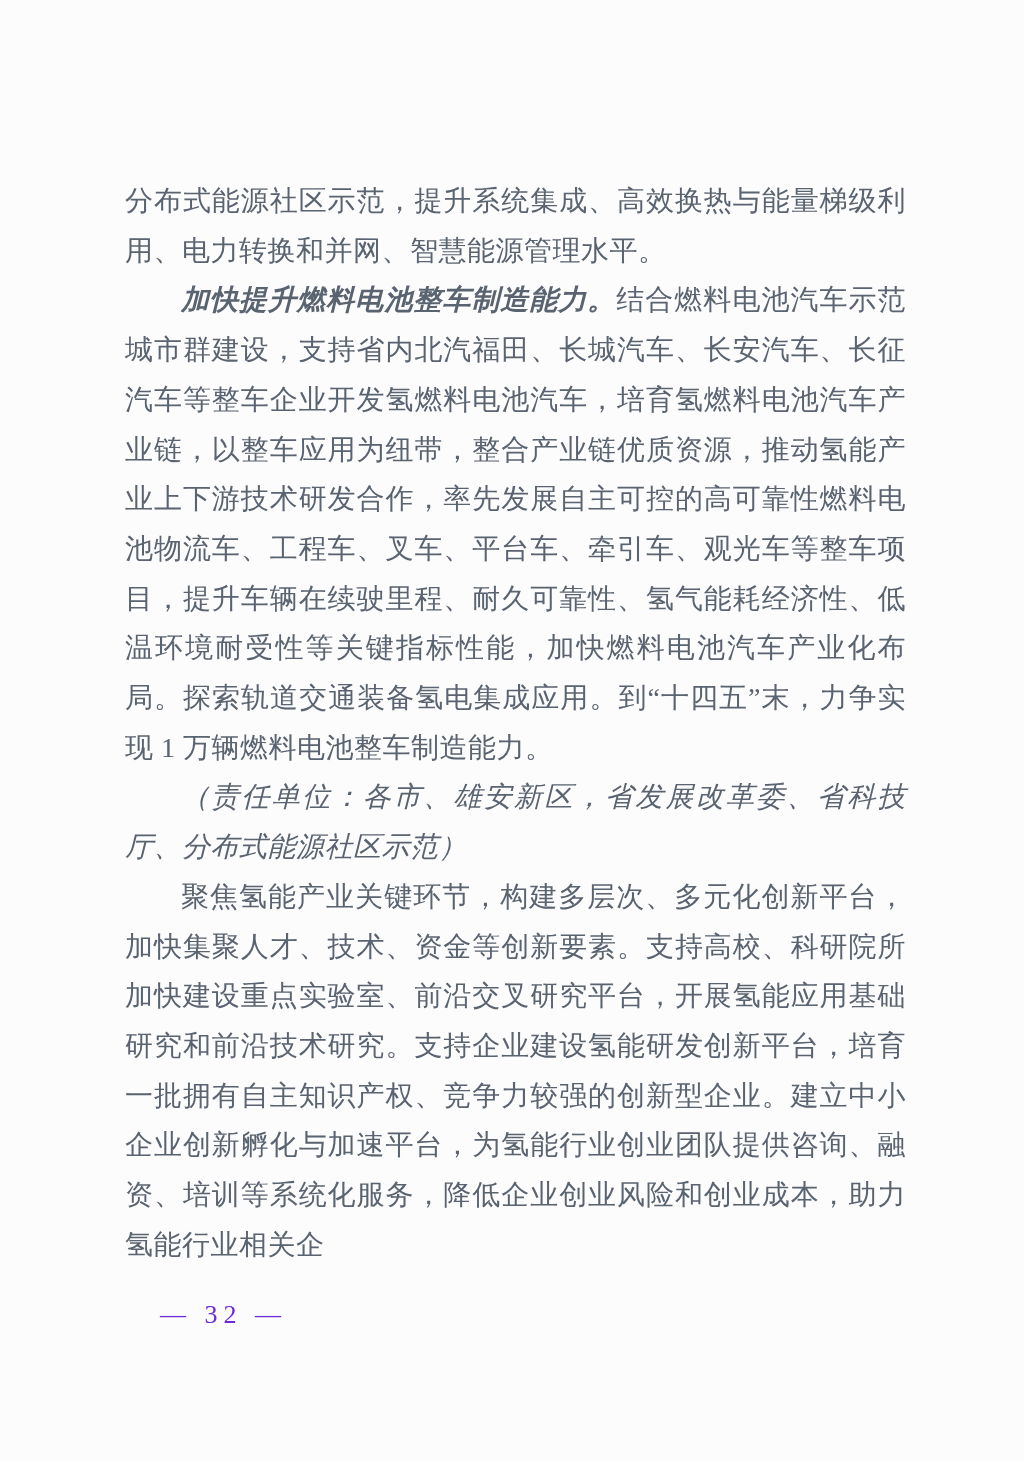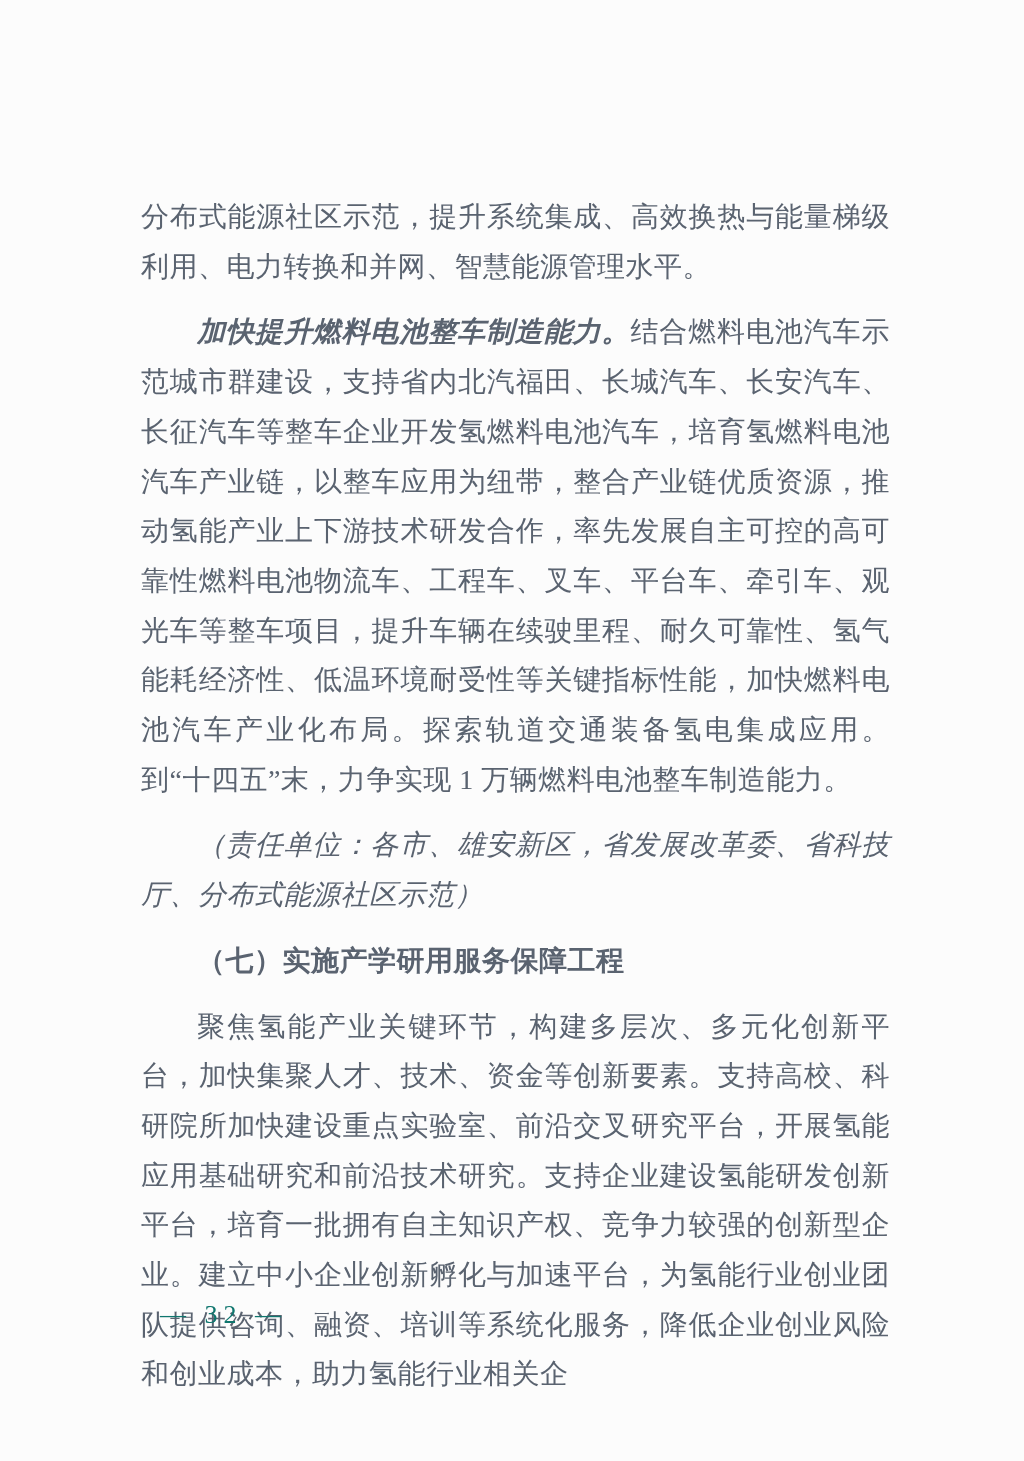--- a/index.html
+++ b/index.html
@@ -23,60 +23,59 @@
     position: absolute;
     left: 125px;
     top: 176px;
     width: 781px;
     color: #5a6370;
     font-size: 28px;
     line-height: 49.7px;
     letter-spacing: 0.5px;
   }
   .para {
-    margin: 16px;
+    margin: 0;
     text-align: justify;
   }
   .para.indent {
     text-indent: 2em;
   }
   .para .lead-sentence {
     font-weight: bold;
     font-style: italic;
   }
   .para.note {
     font-style: italic;
   }
   .para.heading {
     font-weight: bold;
   }
   .footer {
     position: absolute;
     left: 160px;
     top: 1300px;
-    color: #0f766e;
+    color: #6d28d9;
     font-size: 26px;
     letter-spacing: 6px;
     font-family: "Liberation Serif", "DejaVu Serif", serif;
   }
 </style>
 </head>
 <body>
 
 <div class="page">
 
   <div class="content">
 
     <p class="para">分布式能源社区示范，提升系统集成、高效换热与能量梯级利用、电力转换和并网、智慧能源管理水平。</p>
 
     <p class="para indent"><span class="lead-sentence">加快提升燃料电池整车制造能力。</span><span>结合燃料电池汽车示范城市群建设，支持省内北汽福田、长城汽车、长安汽车、长征汽车等整车企业开发氢燃料电池汽车，培育氢燃料电池汽车产业链，以整车应用为纽带，整合产业链优质资源，推动氢能产业上下游技术研发合作，率先发展自主可控的高可靠性燃料电池物流车、工程车、叉车、平台车、牵引车、观光车等整车项目，提升车辆在续驶里程、耐久可靠性、氢气能耗经济性、低温环境耐受性等关键指标性能，加快燃料电池汽车产业化布局。探索轨道交通装备氢电集成应用。到“十四五”末，力争实现 1 万辆燃料电池整车制造能力。</span></p>
 
     <p class="para indent note">（责任单位：各市、雄安新区，省发展改革委、省科技厅、分布式能源社区示范）</p>
 
-    <p class="para indent heading">（七）实施产学研用服务保障工程</p>
 
     <p class="para indent">聚焦氢能产业关键环节，构建多层次、多元化创新平台，加快集聚人才、技术、资金等创新要素。支持高校、科研院所加快建设重点实验室、前沿交叉研究平台，开展氢能应用基础研究和前沿技术研究。支持企业建设氢能研发创新平台，培育一批拥有自主知识产权、竞争力较强的创新型企业。建立中小企业创新孵化与加速平台，为氢能行业创业团队提供咨询、融资、培训等系统化服务，降低企业创业风险和创业成本，助力氢能行业相关企</p>
 
   </div>
 
   <div class="footer">— 32 —</div>
 
 </div>
 
 </body></html>

